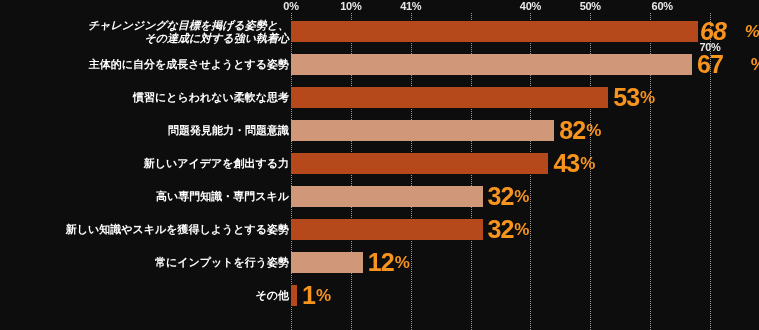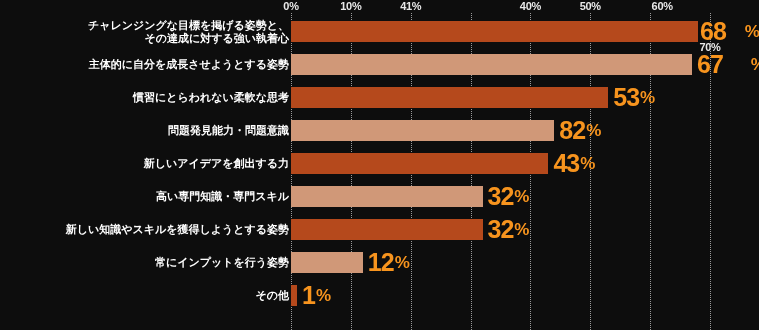--- a/index.html
+++ b/index.html
@@ -129,21 +129,21 @@
       <div class="gridline" style="left: 350.857px;"></div>
       <div class="gridline" style="left: 410.714px;"></div>
       <div class="gridline" style="left: 470.571px;"></div>
       <div class="gridline" style="left: 530.429px;"></div>
       <div class="gridline" style="left: 590.286px;"></div>
       <div class="gridline" style="left: 650.143px;"></div>
       <div class="gridline" style="left: 710px;"></div>
     </div>
 
   <div id="rows">
-      <div class="row" style="top: 2px;">
+      <div class="row" style="top: 2px; font-style: italic;">
         <div class="row-label">
           <span>チャレンジングな目標を掲げる姿勢と、</span>
           <span>その達成に対する強い執着心</span>
         </div>
         <div class="bar dark" style="width: 407.029px;"></div>
         <div class="bar-value" style="left: 700px; gap: 18px;">
           <span>68</span>
           <span class="pct">%</span>
         </div>
       </div>

